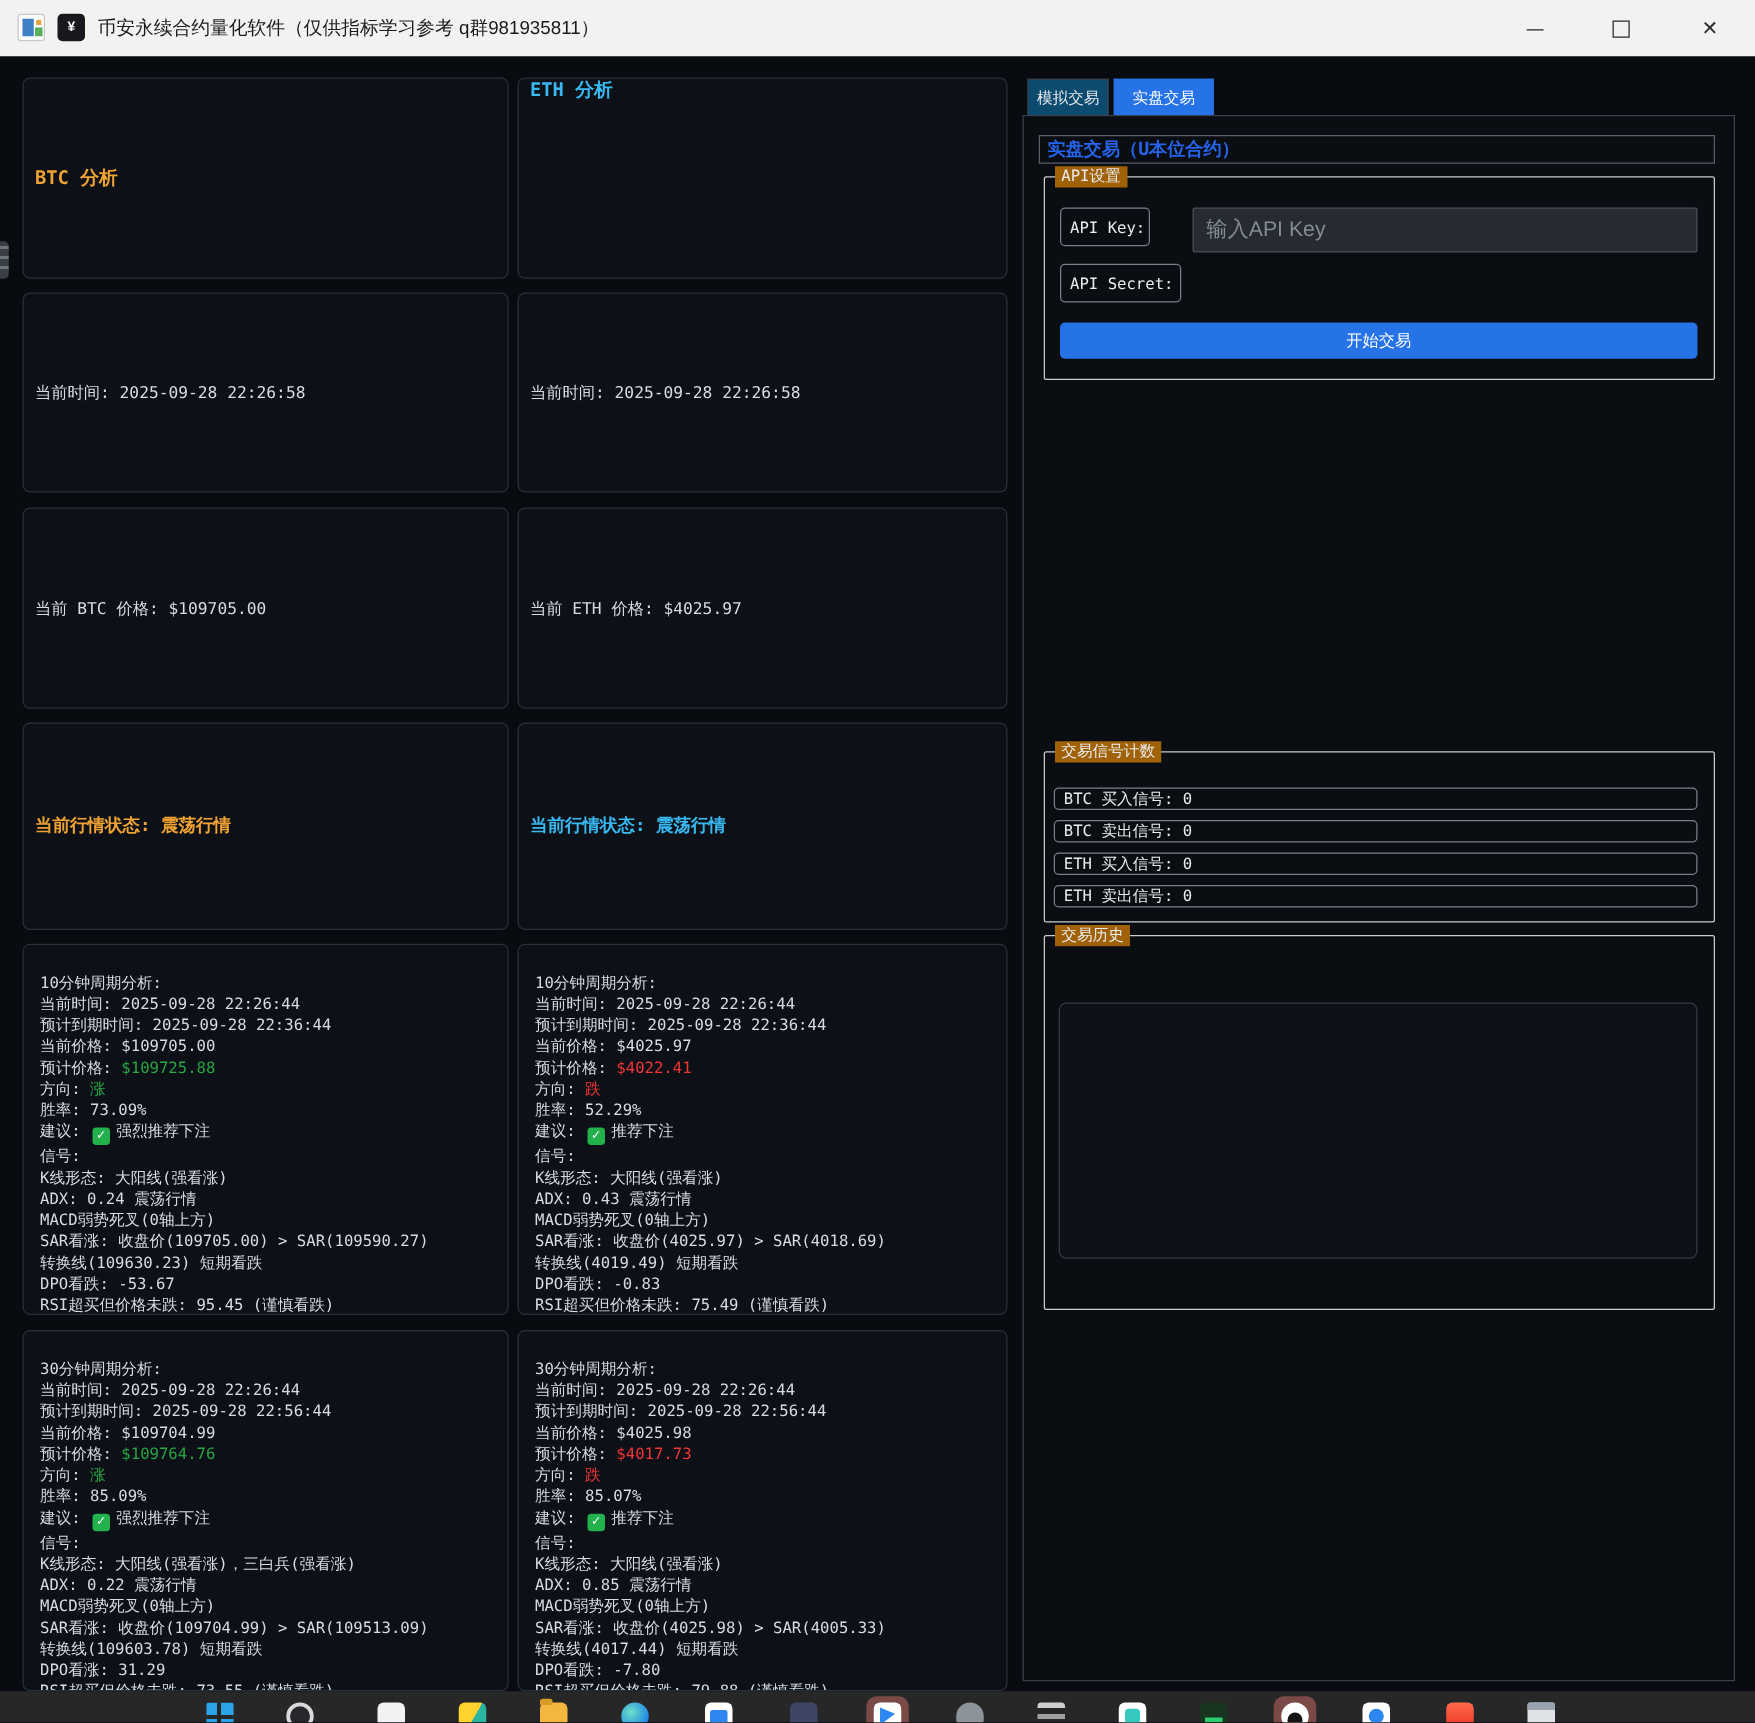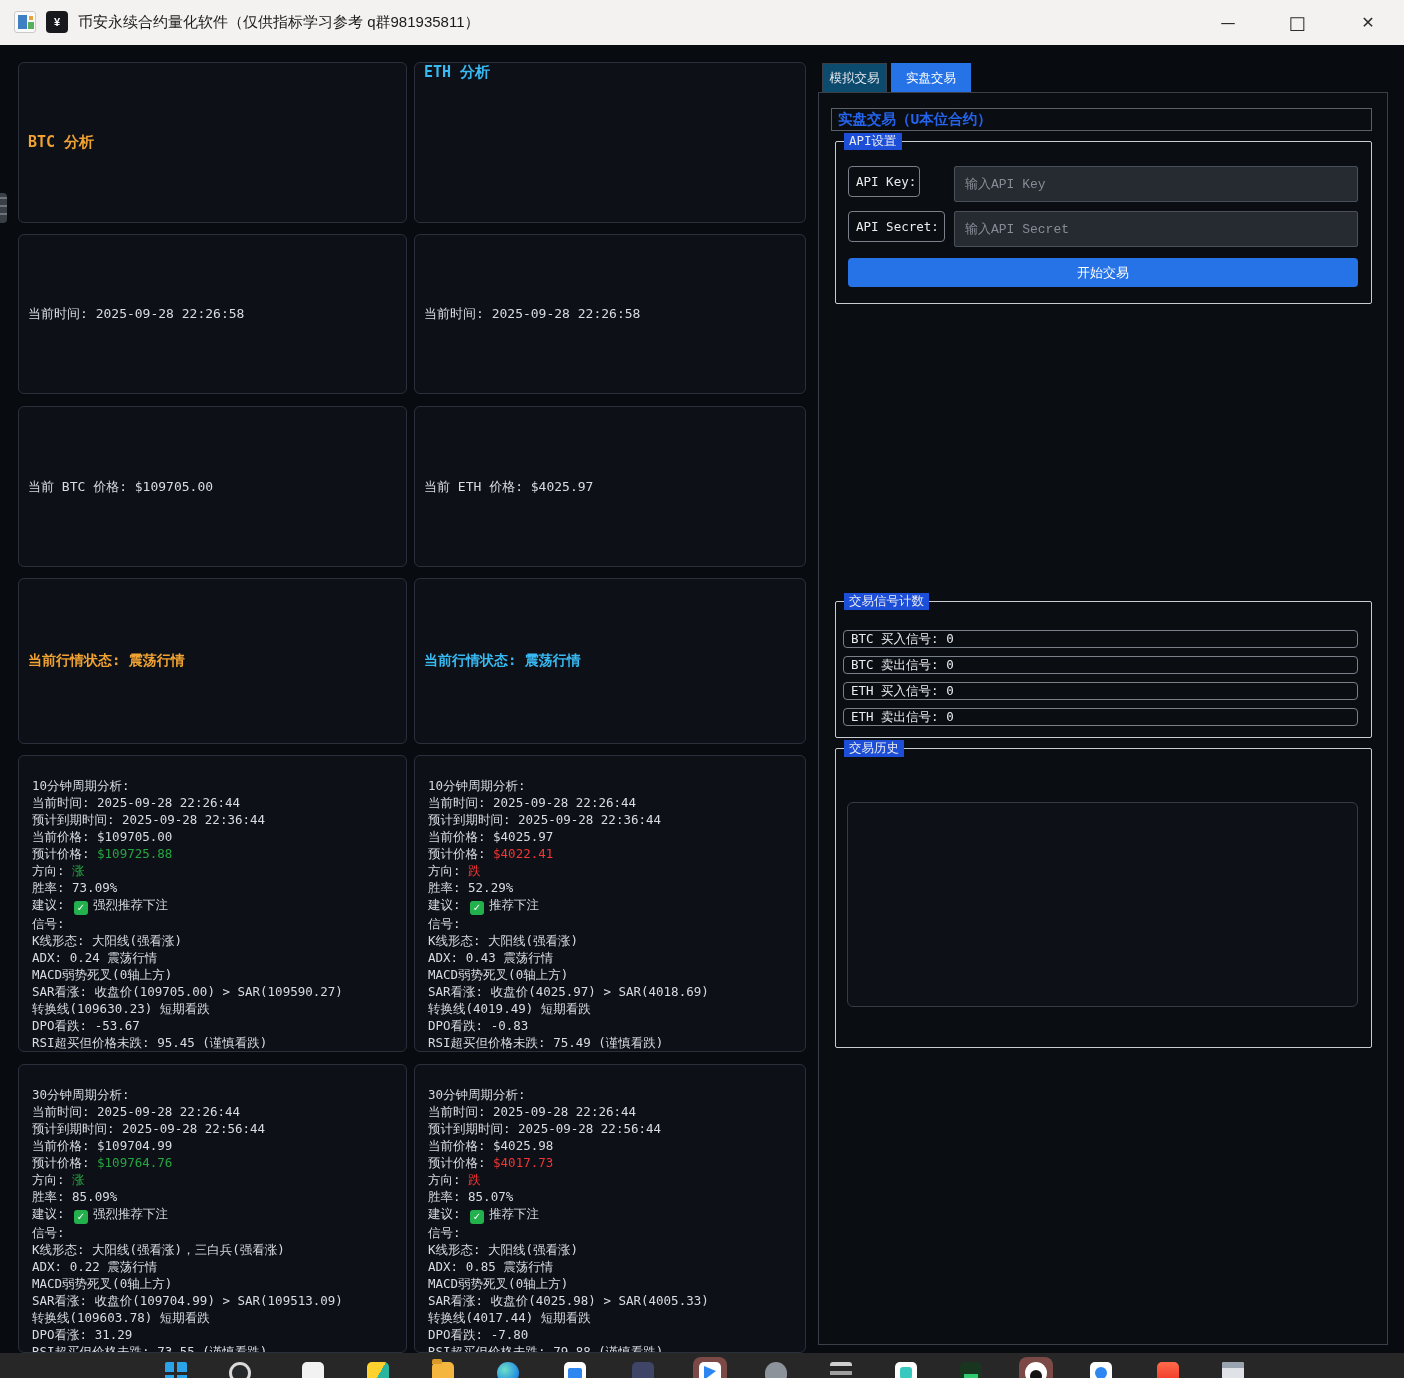--- a/index.html
+++ b/index.html
@@ -40,25 +40,25 @@
        font-family:"DejaVu Sans",sans-serif}
 
   
   .tab{position:absolute;height:30px;display:flex;align-items:center;justify-content:center;
        font-size:12.5px;color:#e6e9ee;background:#0c4a6e;border:1px solid #3a4049;border-bottom:none}
   .tab.active{background:#2673e8;border-color:#2673e8;color:#fff}
   .pane{position:absolute;left:818px;top:92px;width:570px;height:1253px;border:1px solid #3a4049;background:#0a0d12}
   .livehdr{position:absolute;left:12px;top:15px;width:541px;height:23px;border:1px solid #5a5f68;
            display:flex;align-items:center;padding-left:6px;font-size:14.5px;font-weight:bold;color:#2563eb}
   .group{position:absolute;border:1px solid #c9ccd1;border-radius:2px}
-  .legend{position:absolute;top:-9px;left:8px;background:#1d4ed8;padding:0 5px;font-size:12.5px;color:#e8ebef}
+  .legend{position:absolute;top:-9px;left:8px;background:#a16207;padding:0 5px;font-size:12.5px;color:#e8ebef}
   .fieldbox{position:absolute;border:1px solid #7a8089;border-radius:4px;color:#e9ecf0;font-size:12.5px;
             display:flex;align-items:center;padding:0 7px;white-space:nowrap}
   .tinput{position:absolute;background:#262a31;border:1px solid #4a505a;border-radius:2px;color:#ffffff;
-          font-size:13px;padding:0 10px;font-family:Liberation Mono, monospace}
+          font-size:17px;padding:0 10px;font-family:Liberation Sans, sans-serif}
   .tinput::placeholder{color:#868c96}
   .bluebtn{position:absolute;background:#2673e8;border:none;border-radius:4px;color:#fff;font-size:13px;
            display:flex;align-items:center;justify-content:center;font-family:Liberation Mono, monospace}
   .strack{position:absolute;height:4px;background:#e8e8e8;border-radius:2px}
   .shandle{position:absolute;width:15px;height:20px;background:#1e88e5;border-radius:3px}
   .histbox{position:absolute;border:1px solid #353b45;border-radius:6px;background:#0d1117}
 
   
   .edgetab{position:absolute;left:0;top:193px;width:7px;height:30px;border-radius:0 4px 4px 0;
            background:linear-gradient(#3a3f45 0 4px,#6d737a 4px 6px,#3a3f45 6px 12px,#6d737a 12px 14px,#3a3f45 14px 20px,#6d737a 20px 22px,#3a3f45 22px 30px)}
@@ -220,21 +220,20 @@
 
 <div class="pane">
 
   <div class="livehdr">实盘交易（U本位合约）</div>
 
   <div class="group" style="left:16px;top:48px;width:537px;height:163px">
     <span class="legend">API设置</span>
     <div class="fieldbox" style="left:12px;top:24px;width:72px;height:31px">API Key:</div>
     <input class="tinput" style="left: 118px; top: 24px; width: 404px; height: 36px;" placeholder="输入API Key">
     <div class="fieldbox" style="left:12px;top:69px;width:97px;height:31px">API Secret:</div>
-    <input class="tinput" style="left: 118px; top: 69px; width: 404px; height: 36px;" placeholder="输入API Secret">
     <div class="bluebtn" style="left:12px;top:116px;width:510px;height:29px">开始交易</div>
   </div>
 
 
 
   <div class="group" style="left:16px;top:508px;width:537px;height:137px">
     <span class="legend">交易信号计数</span>
     <div class="fieldbox" style="left:7px;top:28px;width:515px;height:18px">BTC 买入信号: 0</div>
     <div class="fieldbox" style="left:7px;top:54px;width:515px;height:18px">BTC 卖出信号: 0</div>
     <div class="fieldbox" style="left:7px;top:80px;width:515px;height:18px">ETH 买入信号: 0</div>

